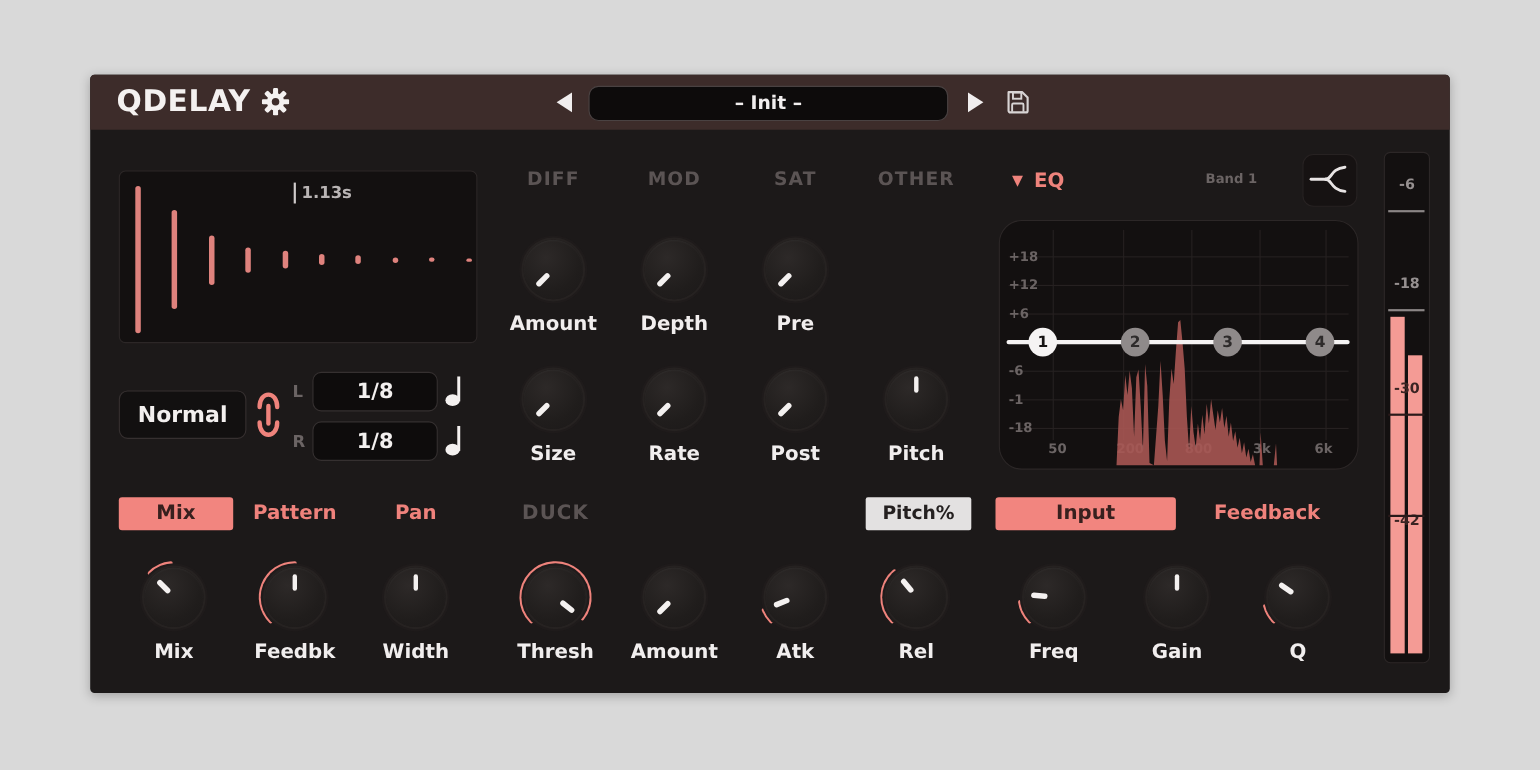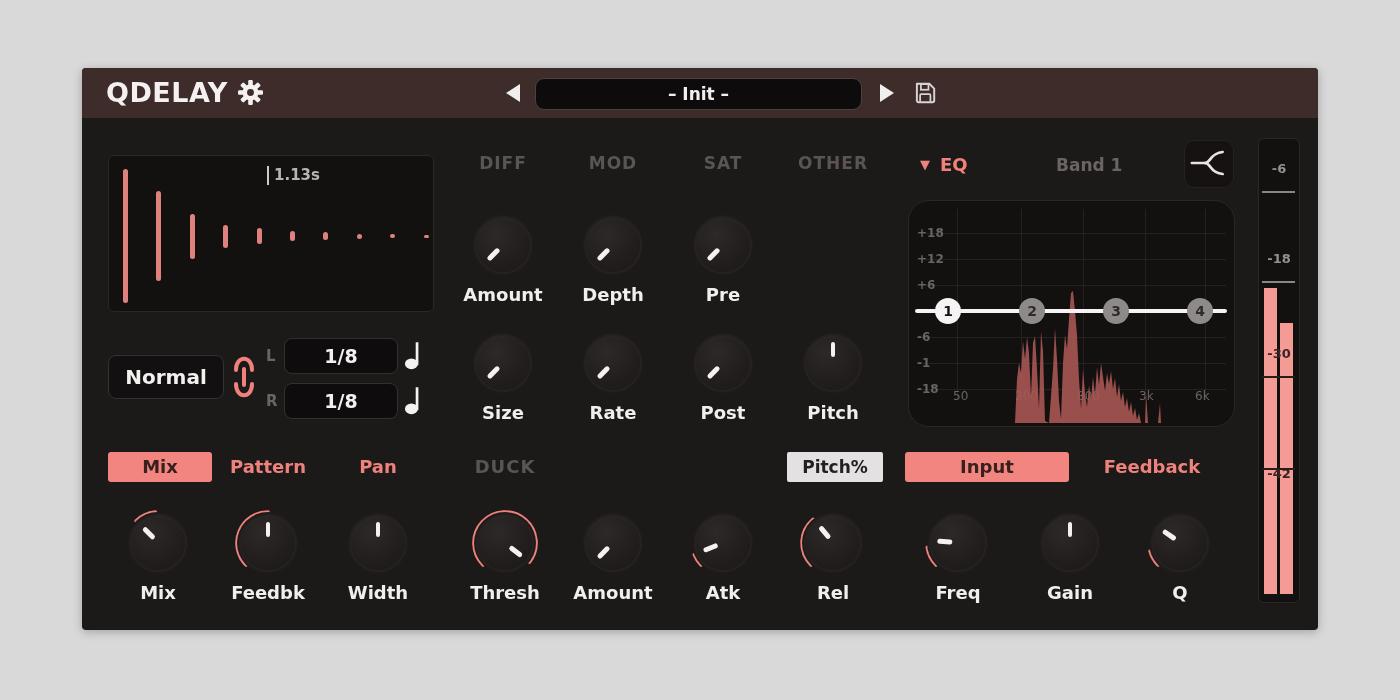--- a/index.html
+++ b/index.html
@@ -67,28 +67,28 @@
   .kind{
     position:absolute;left:50%;top:6px;width:4.5px;height:15px;margin-left:-2.25px;
     border-radius:3px;background:#f4f1f0;transform-origin:50% 21px;
   }
   .karc{position:absolute;left:0;top:0;}
   .klabel{margin-top:5px;font-size:18px;font-weight:bold;color:#f1eeee;}
   
   .eq-header{position:absolute;left:838px;top:86px;color:#ef837c;font-size:18px;font-weight:bold;
     display:flex;align-items:center;gap:10px;}
   .eq-tri{font-size:13px;}
-  .band-label{position:absolute;left:974px;top:87px;color:#6b6464;font-size:17px;font-weight:bold;}
+  .band-label{position:absolute;left:1014px;top:87px;color:#6b6464;font-size:12px;font-weight:bold;}
   .filter-btn{position:absolute;left:1102px;top:72px;width:48px;height:46px;
     background:#161212;border:1px solid #272222;border-radius:10px;}
   .eq-panel{left:826px;top:132px;width:325px;height:225px;overflow:hidden;border-radius:21px;}
   .gridline-v{position:absolute;top:8px;bottom:26px;width:1px;background:#262121;}
   .gridline-h{position:absolute;left:8px;right:8px;height:1px;background:#262121;}
   .eq-ylab{position:absolute;left:8px;color:#6b6464;font-size:12px;font-weight:bold;}
-  .eq-xlab{position:absolute;top:188px;color:#6b6464;font-size:12px;font-weight:normal;}
+  .eq-xlab{position:absolute;top:200px;color:#6b6464;font-size:12px;font-weight:bold;}
   .zero-line{position:absolute;left:6px;width:312px;top:108px;height:3.5px;background:#f5f3f3;border-radius:2px;}
   .band-dot{
     position:absolute;width:26px;height:26px;border-radius:50%;top:97px;
     font-size:14px;font-weight:bold;text-align:center;line-height:26px;
   }
   .band-sel{background:#f5f3f3;color:#161313;}
   .band-idle{background:#8f8a8a;color:#2e2b2b;}
   
   .tab{position:absolute;top:384px;height:30px;line-height:30px;text-align:center;
     font-size:18px;font-weight:bold;border-radius:3px;}

